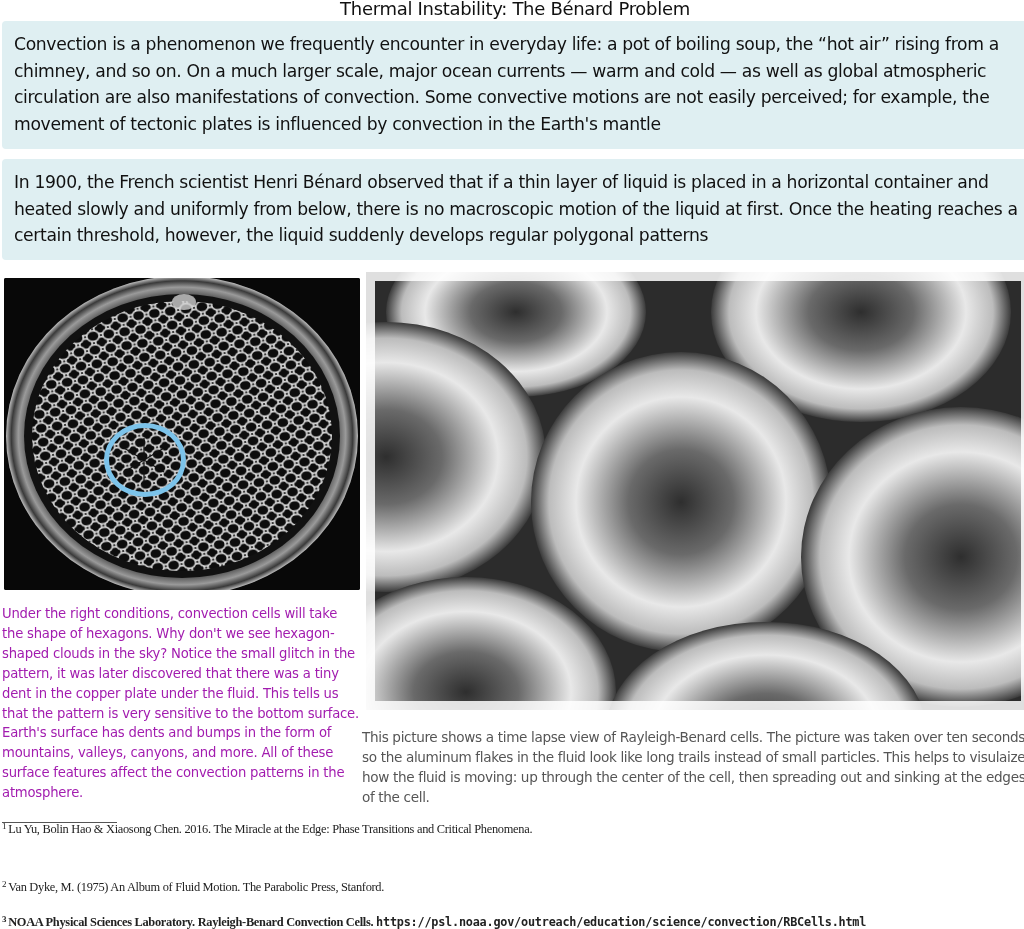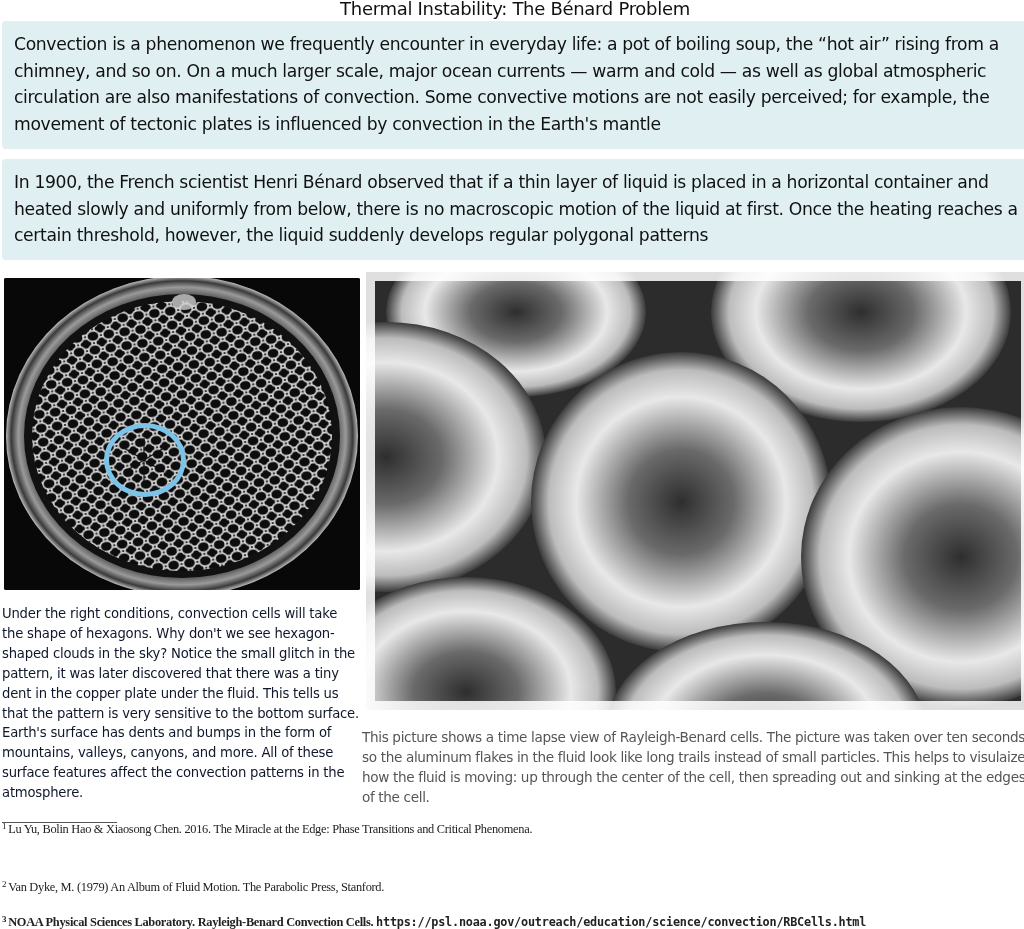--- a/index.html
+++ b/index.html
@@ -3,21 +3,21 @@
   <meta charset="utf-8">
   <style>
     html, body { margin: 0; padding: 0; background: #ffffff; }
     body { width: 1024px; height: 929px; overflow: hidden; position: relative; font-family: "DejaVu Sans", "Liberation Sans", sans-serif; color: #111; }
     .title { position: absolute; top: -2px; left: 0; width: 1030px; text-align: center; font-size: 18px; line-height: 22px; letter-spacing: -0.3px; }
     .note { position: absolute; left: 2px; width: 1030px; background: #dfeff2; border-radius: 4px; box-sizing: border-box; padding: 10px 12px; font-size: 17.2px; line-height: 26.5px; letter-spacing: -0.35px; color: #111; }
     .note1 { top: 21px; height: 128px; }
     .note2 { top: 159px; height: 101px; }
     .img-left { position: absolute; left: 4px; top: 278px; width: 356px; height: 312px; background: #0a0a0a; border-radius: 2px; overflow: hidden; }
     .img-right { position: absolute; left: 366px; top: 272px; width: 664px; height: 438px; overflow: hidden; background: #777; filter: blur(0.3px); }
-    .cap-left { position: absolute; left: 2px; top: 604px; width: 360px; font-size: 13.2px; line-height: 19.9px; color: #0f172a; letter-spacing: -0.2px; }
+    .cap-left { position: absolute; left: 2px; top: 604px; width: 360px; font-size: 13.2px; line-height: 19.9px; color: #a21caf; letter-spacing: -0.2px; }
     .cap-right { position: absolute; left: 362px; top: 727px; width: 680px; font-size: 13.6px; line-height: 20px; color: #555; letter-spacing: -0.35px; white-space: nowrap; }
     .cap-right span { display: block; }
     .rule { position: absolute; left: 2px; top: 822px; width: 115px; height: 1px; background: #555; }
     .fn { position: absolute; left: 2px; font-family: "Liberation Serif", "DejaVu Serif", serif; font-size: 12.4px; color: #222; letter-spacing: -0.3px; white-space: nowrap; }
     .fn sup { font-size: 9px; vertical-align: 4px; margin-right: 2px; }
     .fn .mono { font-family: "DejaVu Sans Mono", "Liberation Mono", monospace; font-size: 11.8px; letter-spacing: -0.2px; }
     .fn1 { top: 821px; }
     .fn2 { top: 879px; }
     .fn3 { top: 914px; font-weight: bold; }
   </style>
@@ -95,17 +95,17 @@
   <span>how the fluid is moving: up through the center of the cell, then spreading out and sinking at the edges</span>
   <span>of the cell.</span>
 </div>
 
 <div class="rule"></div>
 
 <div class="fn fn1">
   <sup>1</sup><span>Lu Yu, Bolin Hao &amp; Xiaosong Chen. 2016. The Miracle at the Edge: Phase Transitions and Critical Phenomena.</span>
 </div>
 <div class="fn fn2">
-  <sup>2</sup><span>Van Dyke, M. (1979) An Album of Fluid Motion. The Parabolic Press, Stanford.</span>
+  <sup>2</sup><span>Van Dyke, M. (1975) An Album of Fluid Motion. The Parabolic Press, Stanford.</span>
 </div>
 <div class="fn fn3">
   <sup>3</sup><span>NOAA Physical Sciences Laboratory. Rayleigh-Benard Convection Cells. </span><span class="mono">https://psl.noaa.gov/outreach/education/science/convection/RBCells.html</span>
 </div>
 
 </body></html>

